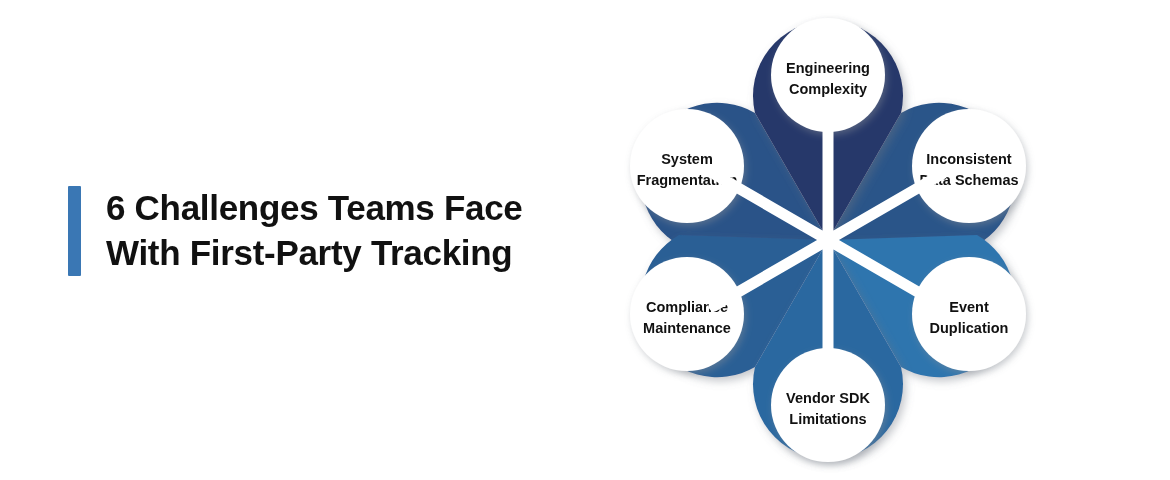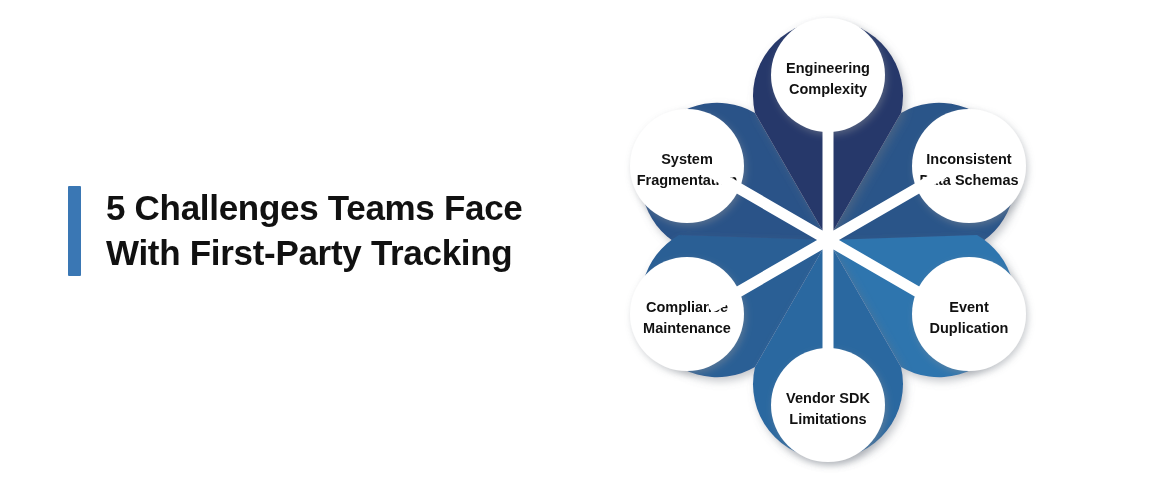--- a/index.html
+++ b/index.html
@@ -71,21 +71,21 @@
     dominant-baseline: middle;
   }
 </style>
 </head>
 <body>
 
 <div id="canvas">
 
   <div id="title-block">
     <div id="accent-bar"></div>
-    <div id="title-text">5 Challenges Teams Face
+    <div id="title-text">6 Challenges Teams Face
 With First-Party Tracking</div>
   </div>
 
   <div id="diagram">
     <svg viewBox="0 0 470 492" xmlns="http://www.w3.org/2000/svg">
       <defs>
         <filter id="petalShadow" x="-30%" y="-30%" width="170%" height="170%">
           <feDropShadow dx="3" dy="4" stdDeviation="4" flood-color="#6d7480" flood-opacity="0.40"></feDropShadow>
         </filter>
         <filter id="innerShadow" x="-40%" y="-40%" width="180%" height="180%">

